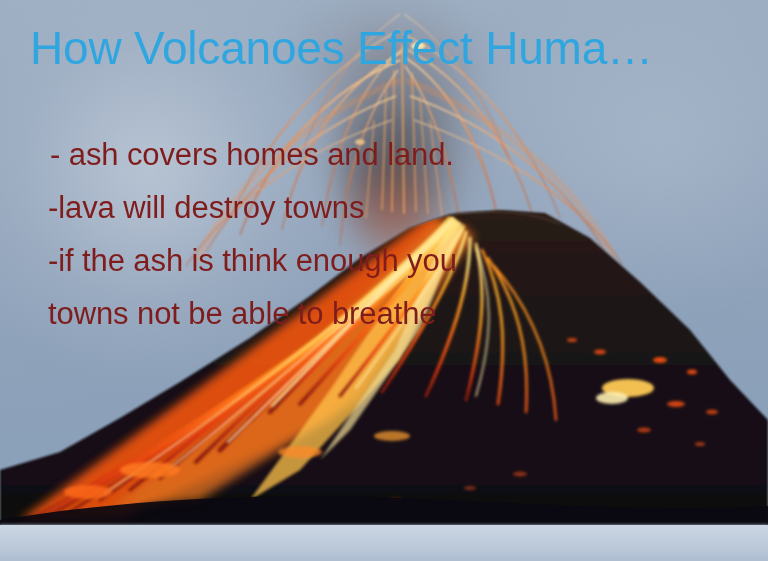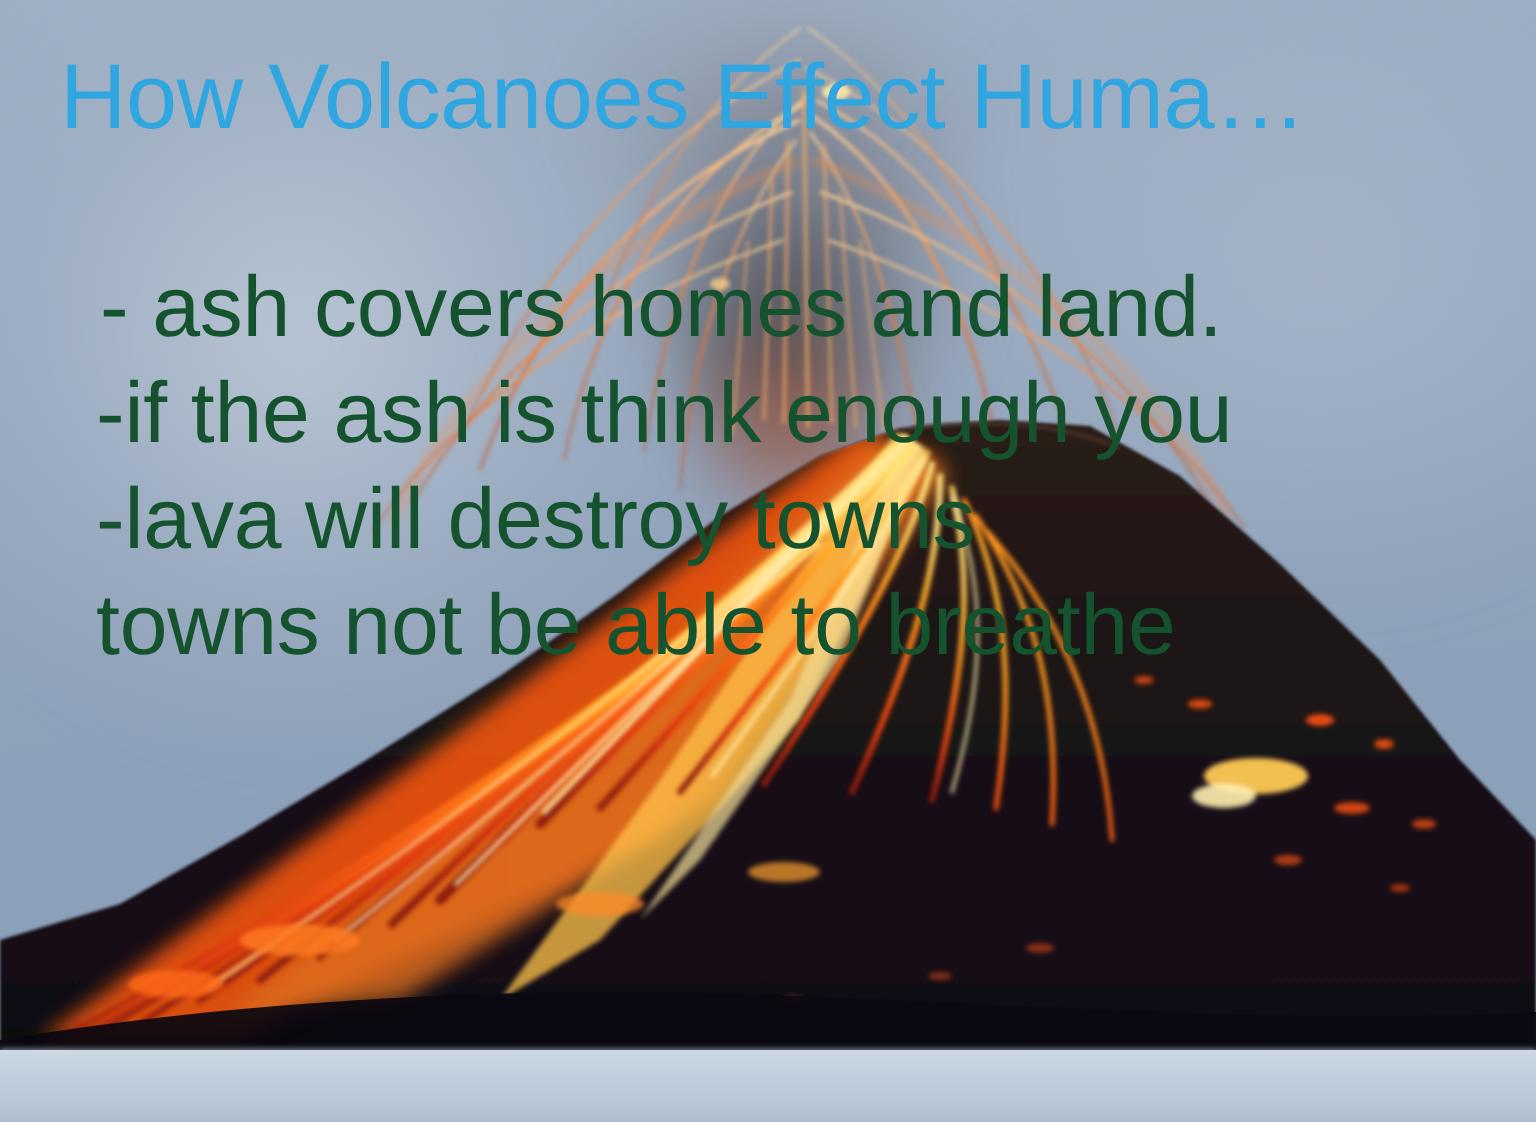--- a/index.html
+++ b/index.html
@@ -102,23 +102,23 @@
     letter-spacing:-0.2px;
   }
   .body-list{
     position:absolute;
     left:48px;top:128px;
     width:700px;
     margin:0;padding:0;
     list-style:none;
   }
   .body-list li{
-    font-size:43px;
+    font-size:31px;
     line-height:53px;
-    color:#14532d;
+    color:#7f1d1d;
     white-space:nowrap;
     letter-spacing:-0.1px;
   }
   .body-list li.indent{margin-left:2px;}
 </style>
 </head>
 <body>
 
 <div id="slide">
 
@@ -299,19 +299,19 @@
   <div class="water-dark"></div>
   <div class="water-edge"></div>
   <div class="water"></div>
 
   <div class="txt-layer">
 
     <div class="slide-title">How Volcanoes Effect Huma…</div>
 
     <ul class="body-list">
       <li class="indent">- ash covers homes and land.</li>
+      <li>-lava will destroy towns</li>
       <li>-if the ash is think enough you</li>
-      <li>-lava will destroy towns</li>
       <li>towns not be able to breathe</li>
     </ul>
 
   </div>
 </div>
 
 </body></html>

